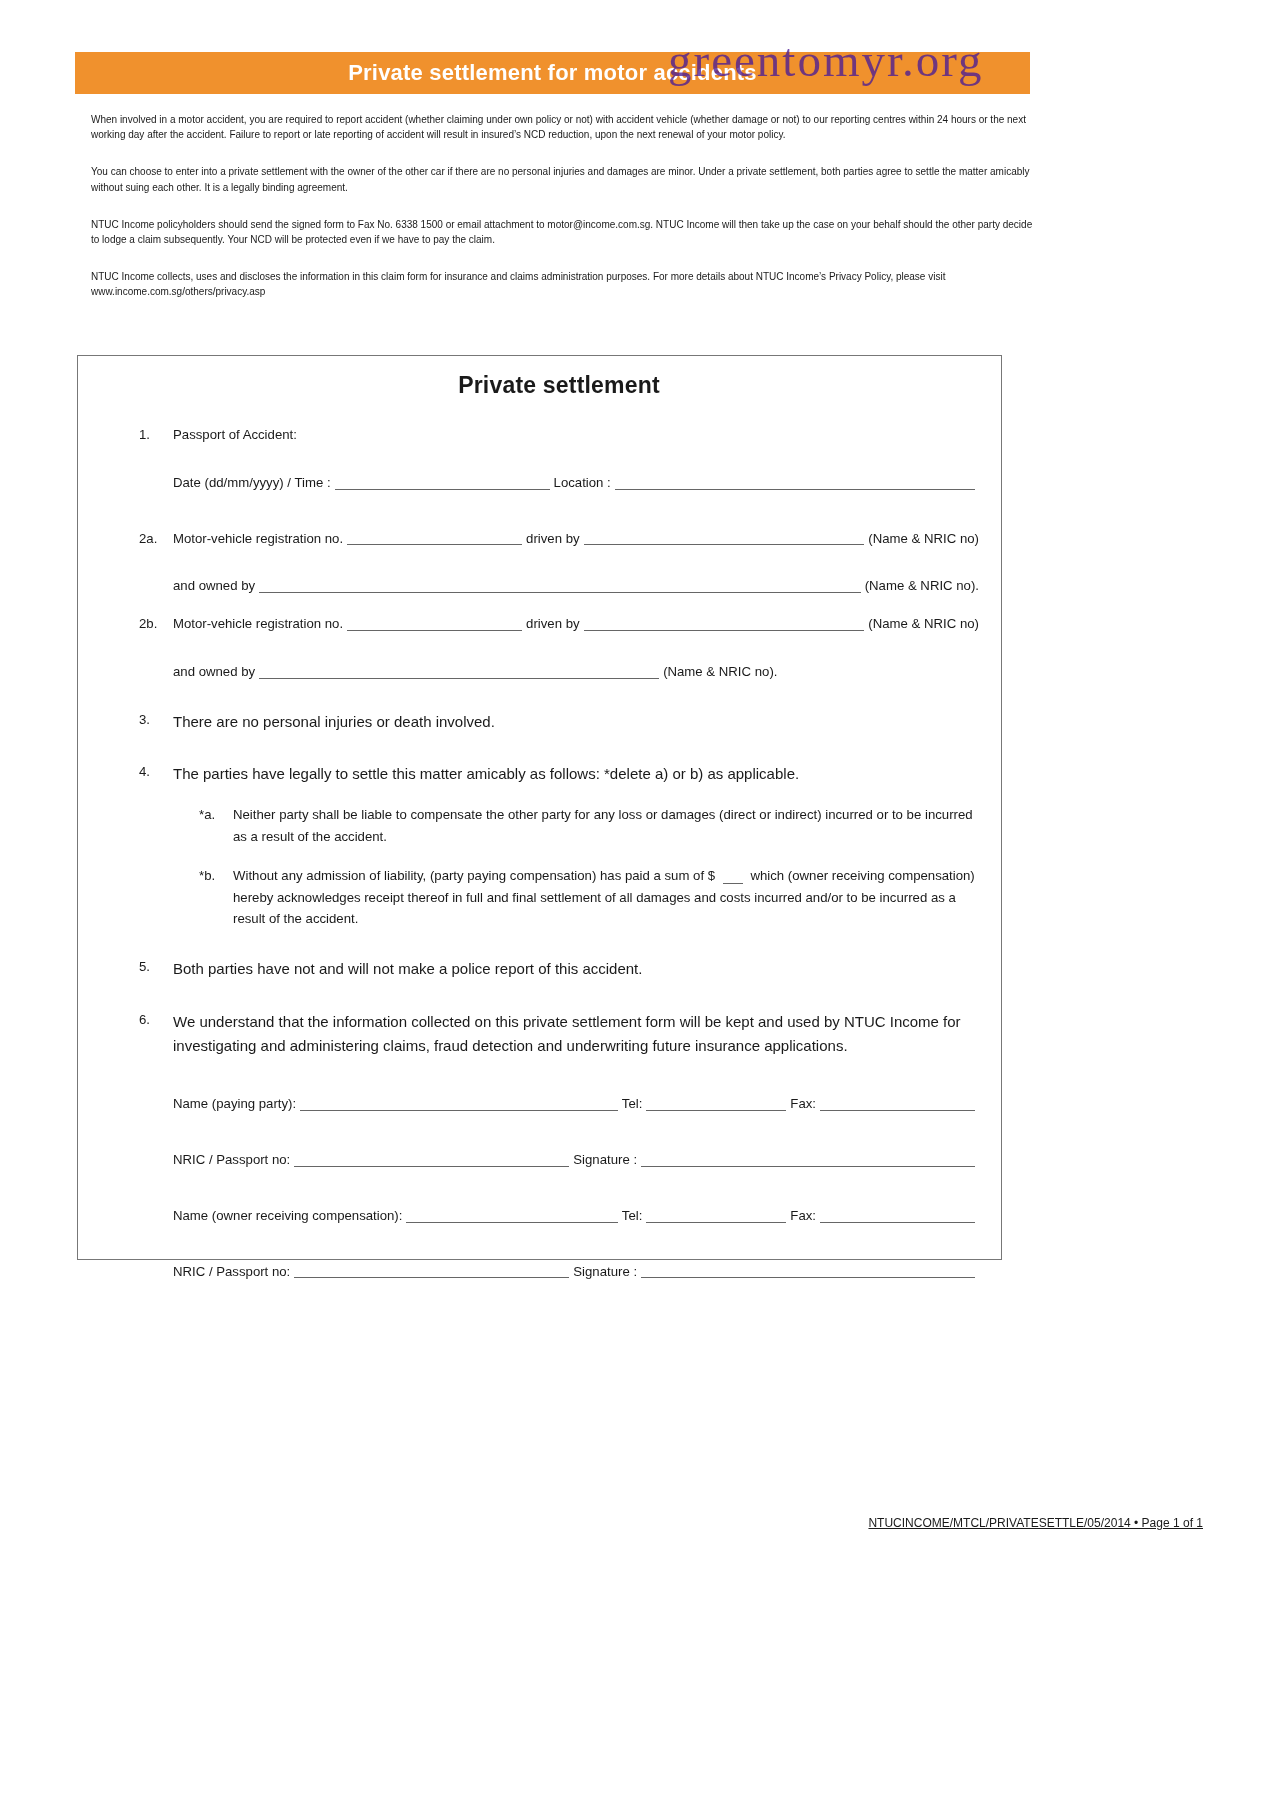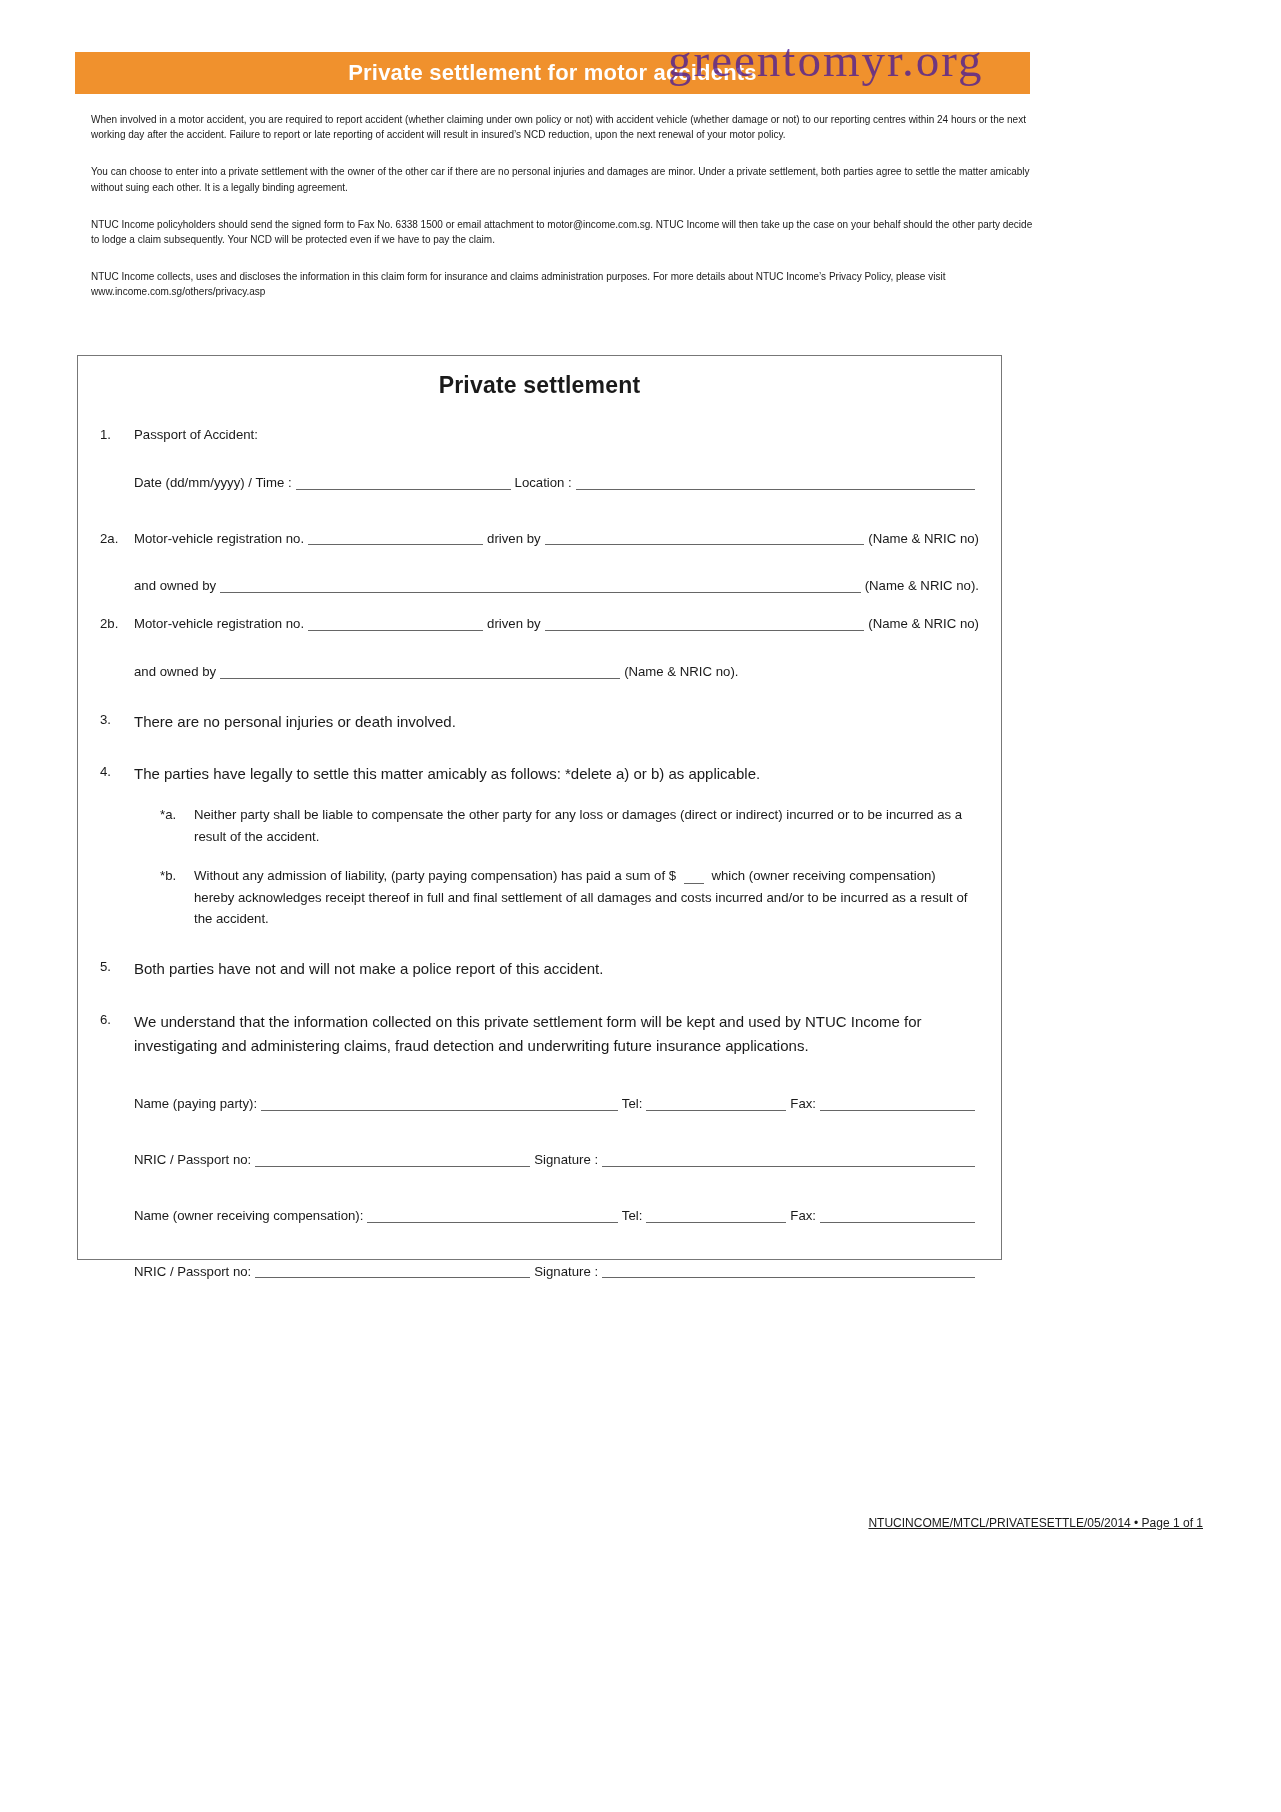--- a/index.html
+++ b/index.html
@@ -75,20 +75,21 @@
   
   .form-box {
     position: absolute;
     left: 77px;
     top: 355px;
     width: 925px;
     height: 905px;
     border: 1px solid #777;
     box-sizing: border-box;
     background: #fff;
+    padding-left: 39px;
   }
   .form-title {
     text-align: center;
     font-size: 23px;
     font-weight: bold;
     margin-top: 16px;
     margin-bottom: 0;
     letter-spacing: 0.2px;
   }
 

